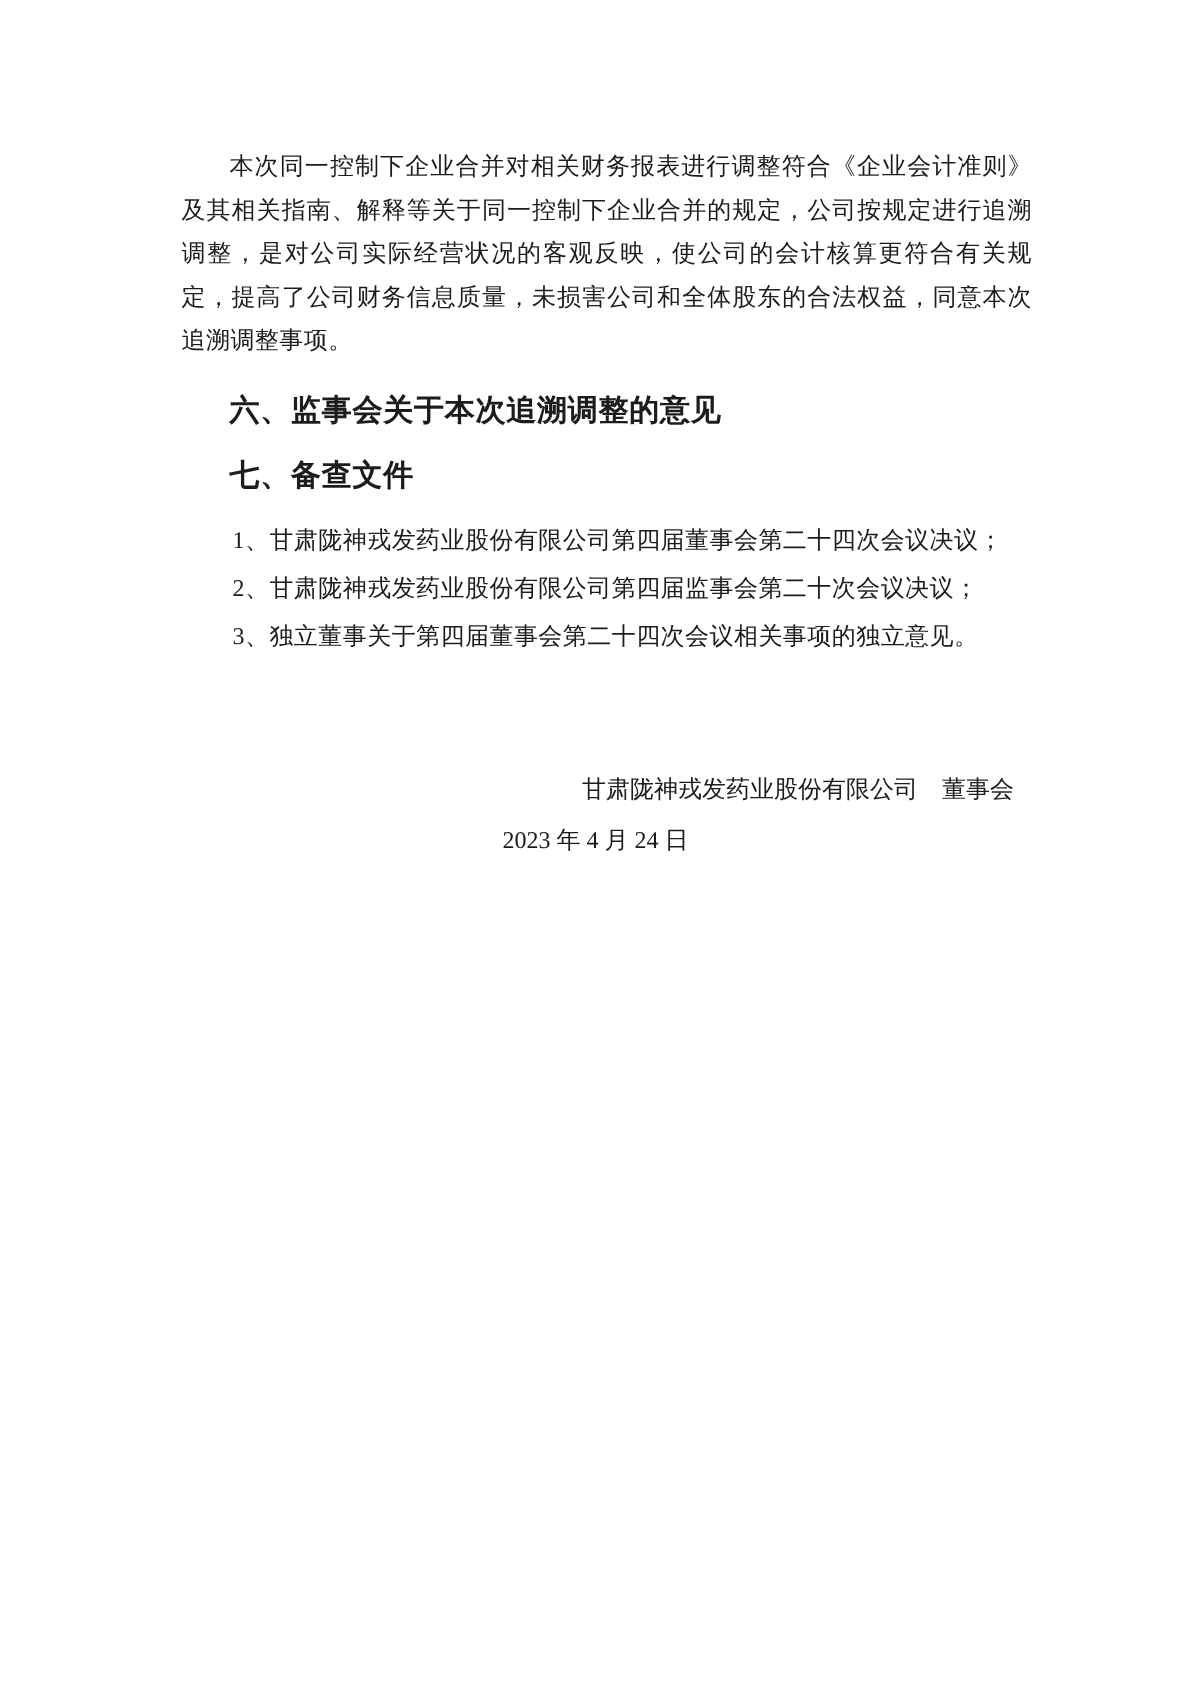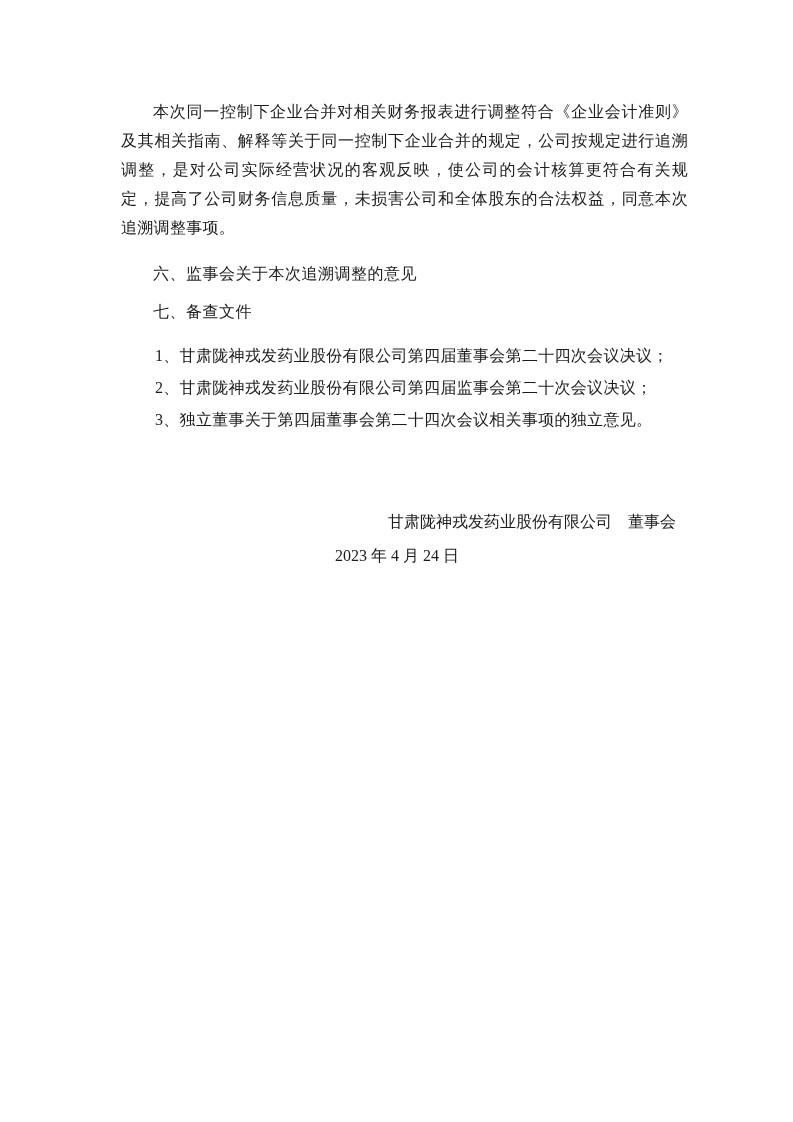--- a/index.html
+++ b/index.html
@@ -26,28 +26,28 @@
     margin: 0;
     font-size: 16px;
     line-height: 29px;
     text-align: justify;
     text-justify: inter-ideograph;
     text-indent: 32px;
     letter-spacing: 0.3px;
   }
   .heading {
     margin: 21px 0 0 0;
-    font-size: 16px;
-    font-weight: normal;
+    font-size: 20px;
+    font-weight: bold;
     line-height: 22px;
     text-indent: 32px;
     letter-spacing: 0.5px;
   }
   .heading.h7 {
-    margin-top: 16px;
+    margin-top: 21px;
   }
   .para.p2 {
     margin-top: 20px;
   }
   .doc-list {
     margin-top: 18px;
   }
   .list-item {
     margin: 2px;
     font-size: 16px;

